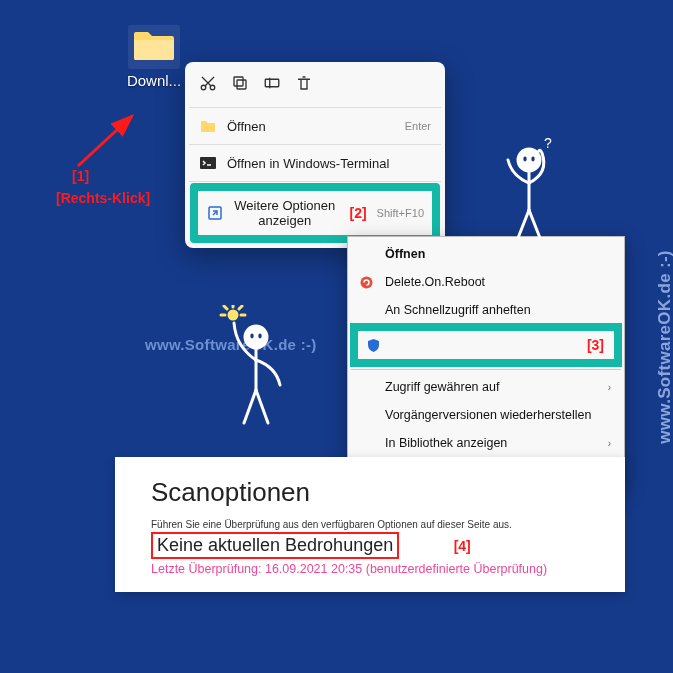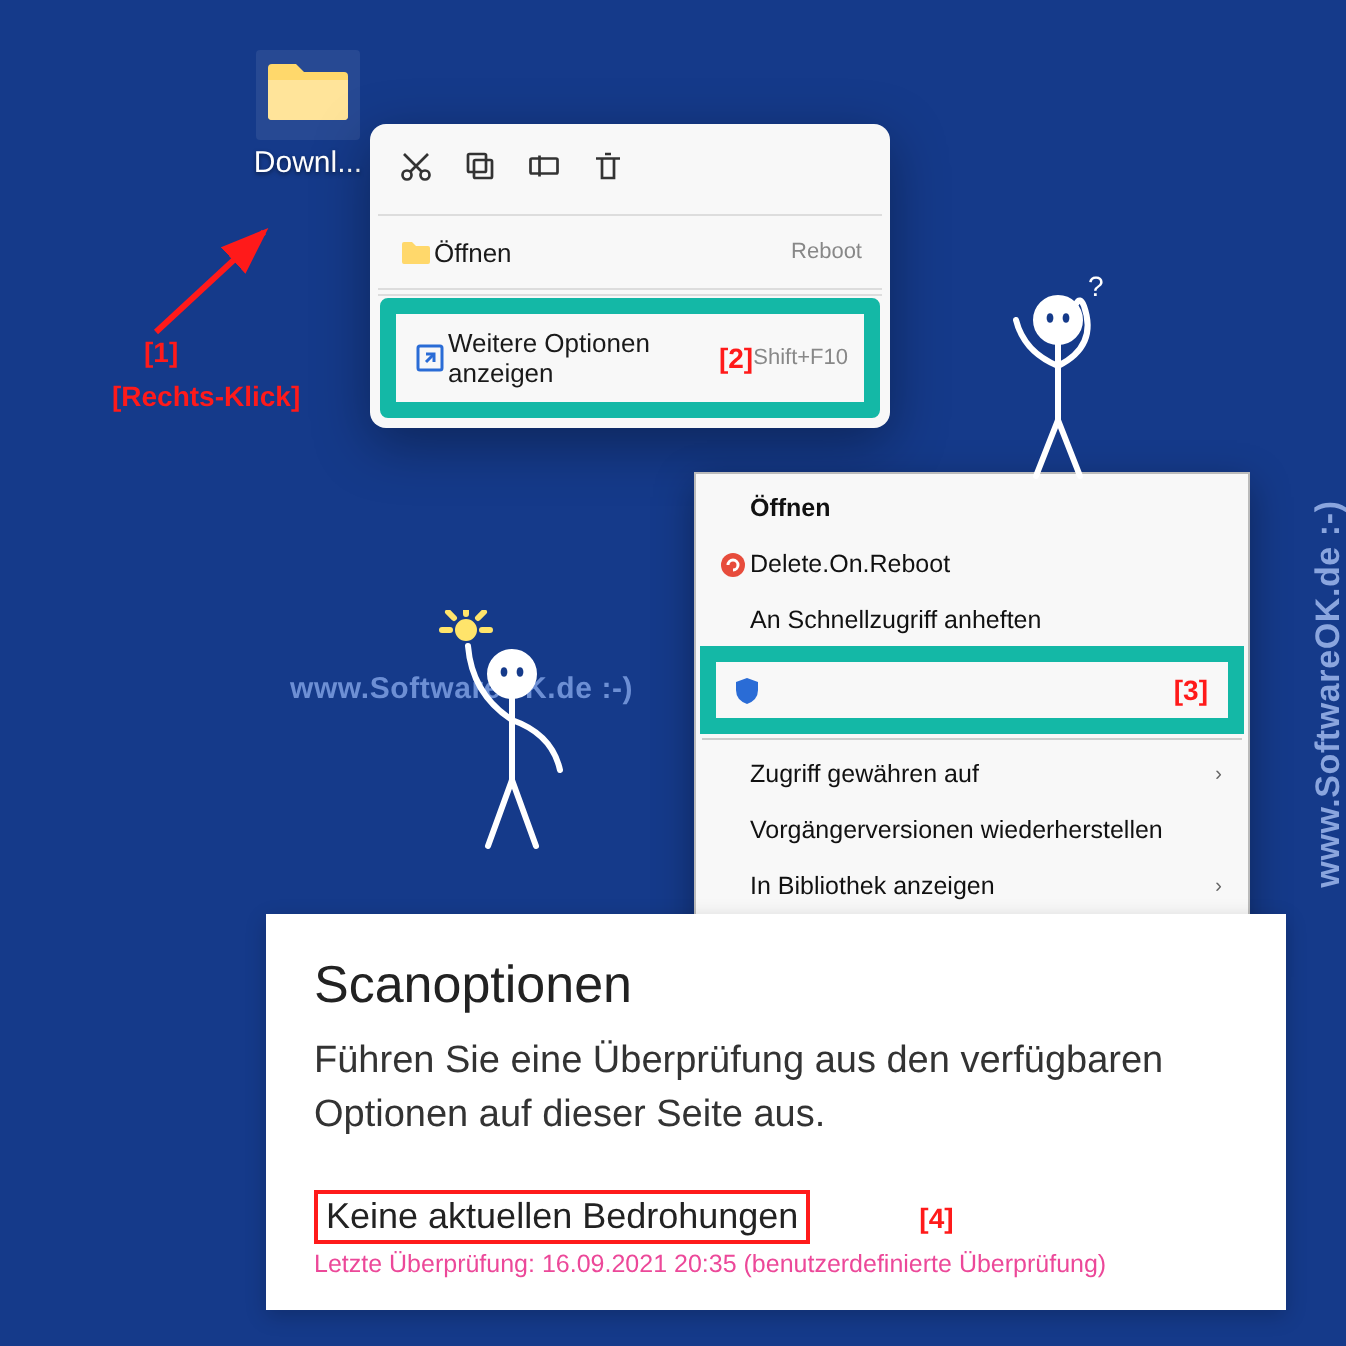--- a/index.html
+++ b/index.html
@@ -89,20 +89,22 @@
     .sep {
       height: 1px;
       background: #ddd;
       margin: 2px -2px;
     }
     .menu1 .item, .menu2 .item {
       display: flex;
       align-items: center;
       padding: 7px 8px;
       border-radius: 4px;
+      gap: 10px;
+      text-align: center;
     }
     .menu1 .item .icon-slot, .menu2 .item .icon-slot {
       width: 18px;
       height: 18px;
       display: flex;
       align-items: center;
       justify-content: center;
       flex-shrink: 0;
     }
     .menu1 .item .shortcut {
@@ -140,37 +142,36 @@
       margin-left: auto;
       color: #666;
       font-size: 10px;
     }
     .menu2 .sep { margin: 3px 0; background: #ccc; }
 
     
     .scanpanel {
       position: absolute;
       top: 457px;
-      left: 133px;
+      left: 115px;
       width: 510px;
       background: #fff;
-      padding: 20px 24px 16px;
+      padding: 20px 36px 16px;
       color: #222;
       box-shadow: 0 3px 10px rgba(0,0,0,0.2);
     }
     .scanpanel h1 {
       font-size: 26px;
       font-weight: 400;
       margin-bottom: 10px;
     }
     .scanpanel .desc {
-      font-size: 19px;
+      font-size: 10px;
       color: #333;
       line-height: 1.4;
-      margin-bottom: 24px;
     }
     .scanpanel .status {
       font-size: 18px;
       color: #222;
     }
     .scanpanel .last {
       font-size: 12.5px;
       color: #ec4899;
       margin-top: 3px;
     }
@@ -243,23 +244,32 @@
     </span>
   </div>
   <div class="sep"></div>
   <div class="item">
     <span class="icon-slot">
       <svg width="16" height="14" viewBox="0 0 16 14">
           <path d="M1 3 V12 Q1 13 2 13 H14 Q15 13 15 12 V5 Q15 4 14 4 H8 L6 2 H2 Q1 2 1 3 Z" fill="#ffd86b"></path>
         </svg>
     </span>
     <span>Öffnen</span>
-    <span class="shortcut">Reboot</span>
+    <span class="shortcut">Enter</span>
   </div>
   <div class="sep"></div>
+  <div class="item">
+    <span class="icon-slot">
+      <svg width="16" height="14" viewBox="0 0 16 14">
+          <rect x="0" y="1" width="16" height="12" rx="1" fill="#2b2b2b"></rect>
+          <path d="M3 5 L5 7 L3 9 M7 9 H11" stroke="#fff" stroke-width="1.5" fill="none"></path>
+        </svg>
+    </span>
+    <span>Öffnen in Windows-Terminal</span>
+  </div>
   <div class="sep"></div>
   <div class="item highlight">
     <span class="icon-slot">
       <svg width="16" height="16" viewBox="0 0 16 16" fill="none" stroke="#2a6cd6" stroke-width="1.5">
           <rect x="2" y="2" width="12" height="12" rx="1"></rect>
           <path d="M6 6 H10 V10"></path>
           <path d="M10 6 L6 10"></path>
         </svg>
     </span>
     <span>Weitere Optionen anzeigen</span>

